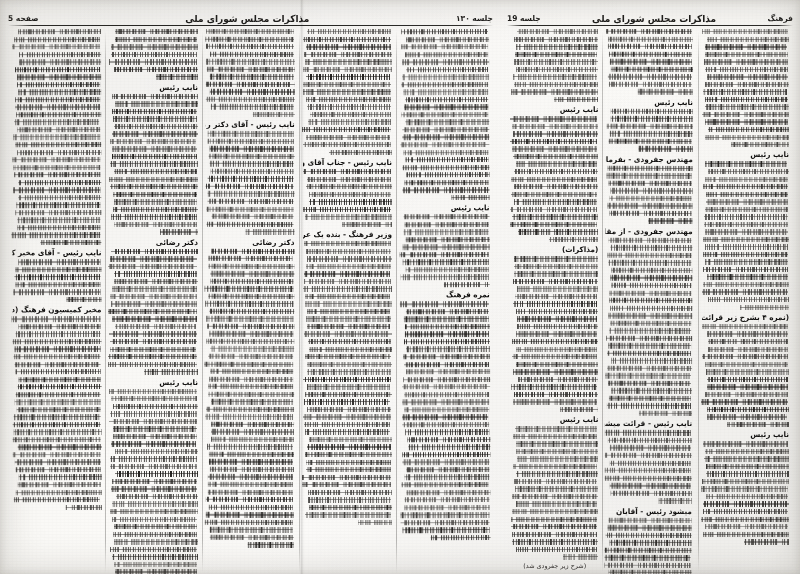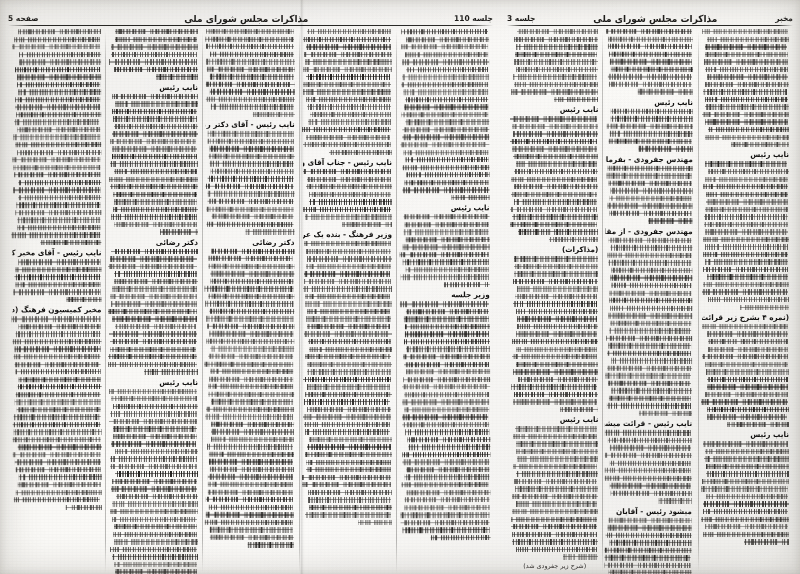--- a/index.html
+++ b/index.html
@@ -173,21 +173,21 @@
 </style>
 </head>
 <body>
 
 <div id="scan">
 
   <div class="spread">
 
     <div class="page right">
       <div class="runhead">
-        <span class="session">جلسه 110</span>
+        <span class="session">جلسه ۱۳۰</span>
         <span class="masthead">مذاکرات مجلس شورای ملی</span>
         <span class="folio">صفحه 5</span>
       </div>
       <div class="rule thick"></div>
       <div class="cols" id="right-cols">
           <div class="col">
             <div class="stack">
               <div class="para">
                 <div class="ln v3" style="width: 97.7775%; margin-right: 1.09px; opacity: 0.82; background-position-x: 7px;"></div>
                 <div class="ln v2" style="width: 93.1428%; margin-right: 0.07px; opacity: 0.87; background-position-x: 3.7px;"></div>
@@ -219,21 +219,21 @@
                 <div class="ln v2" style="width: 94.0289%; margin-right: 1.1px; opacity: 0.91; background-position-x: 1px;"></div>
                 <div class="ln" style="width: 96.0164%; margin-right: 0.9px; opacity: 0.78; background-position-x: 6.7px;"></div>
                 <div class="ln v2" style="width: 93.8141%; margin-right: 0.32px; opacity: 0.99; background-position-x: 5.8px;"></div>
                 <div class="ln v2" style="width: 97.6088%; margin-right: 0.33px; opacity: 0.79; background-position-x: 9.8px;"></div>
                 <div class="ln v2" style="width: 99.8942%; margin-right: 0.92px; opacity: 0.98; background-position-x: 11.5px;"></div>
                 <div class="ln v3" style="width: 96.1464%; margin-right: 1.26px; opacity: 0.97; background-position-x: 13.5px;"></div>
                 <div class="ln" style="width: 93.3126%; margin-right: 1.09px; opacity: 0.8; background-position-x: 3.5px;"></div>
                 <div class="ln" style="width: 99.1009%; margin-right: 0.67px; opacity: 0.8; background-position-x: 8.1px;"></div>
                 <div class="ln v2" style="width: 51.5472%; margin-right: 0px; opacity: 0.85; background-position-x: 11.2px;"></div>
               </div>
-              <div class="speaker">وزیر جلسه</div>
+              <div class="speaker">نمره فرهنگ</div>
               <div class="para">
                 <div class="ln v2" style="width: 99.0755%; margin-right: 1.43px; opacity: 0.81; background-position-x: 13.2px;"></div>
                 <div class="ln v2" style="width: 93.5411%; margin-right: 1.22px; opacity: 0.99; background-position-x: 13.9px;"></div>
                 <div class="ln v3" style="width: 95.8986%; margin-right: 0.57px; opacity: 0.99; background-position-x: 9.6px;"></div>
                 <div class="ln" style="width: 94.7035%; margin-right: 0.25px; opacity: 0.99; background-position-x: 0.8px;"></div>
                 <div class="ln v2" style="width: 93.629%; margin-right: 1.19px; opacity: 1; background-position-x: 13.2px;"></div>
                 <div class="ln" style="width: 96.2983%; margin-right: 0.02px; opacity: 0.97; background-position-x: 2px;"></div>
                 <div class="ln v3" style="width: 94.2916%; margin-right: 0.27px; opacity: 0.83; background-position-x: 7.8px;"></div>
                 <div class="ln v2" style="width: 97.084%; margin-right: 0.17px; opacity: 0.96; background-position-x: 7.4px;"></div>
                 <div class="ln v2" style="width: 95.3836%; margin-right: 1.45px; opacity: 1; background-position-x: 10.8px;"></div>
@@ -570,23 +570,23 @@
                 <div class="ln" style="width: 96.7327%; margin-right: 1.54px; opacity: 0.93; background-position-x: 4px;"></div>
                 <div class="ln v2" style="width: 40.8228%; margin-right: 0px; opacity: 0.88; background-position-x: 12px;"></div>
               </div>
             </div>
           </div>
         </div>
     </div>
 
     <div class="page left">
       <div class="runhead">
-        <span class="folio">مخبر</span>
+        <span class="folio">فرهنگ</span>
         <span class="masthead">مذاکرات مجلس شورای ملی</span>
-        <span class="session">جلسه 3</span>
+        <span class="session">جلسه 19</span>
       </div>
       <div class="rule thick"></div>
       <div class="cols" id="left-cols">
           <div class="col">
             <div class="stack">
               <div class="para">
                 <div class="ln" style="width: 98.3082%; margin-right: 1.09px; opacity: 0.76; background-position-x: 6.7px;"></div>
                 <div class="ln" style="width: 93.8745%; margin-right: 0.36px; opacity: 0.83; background-position-x: 8.7px;"></div>
                 <div class="ln v2" style="width: 94.2984%; margin-right: 1.55px; opacity: 0.99; background-position-x: 12.6px;"></div>
                 <div class="ln v3" style="width: 94.3175%; margin-right: 1.19px; opacity: 0.86; background-position-x: 7.5px;"></div>

